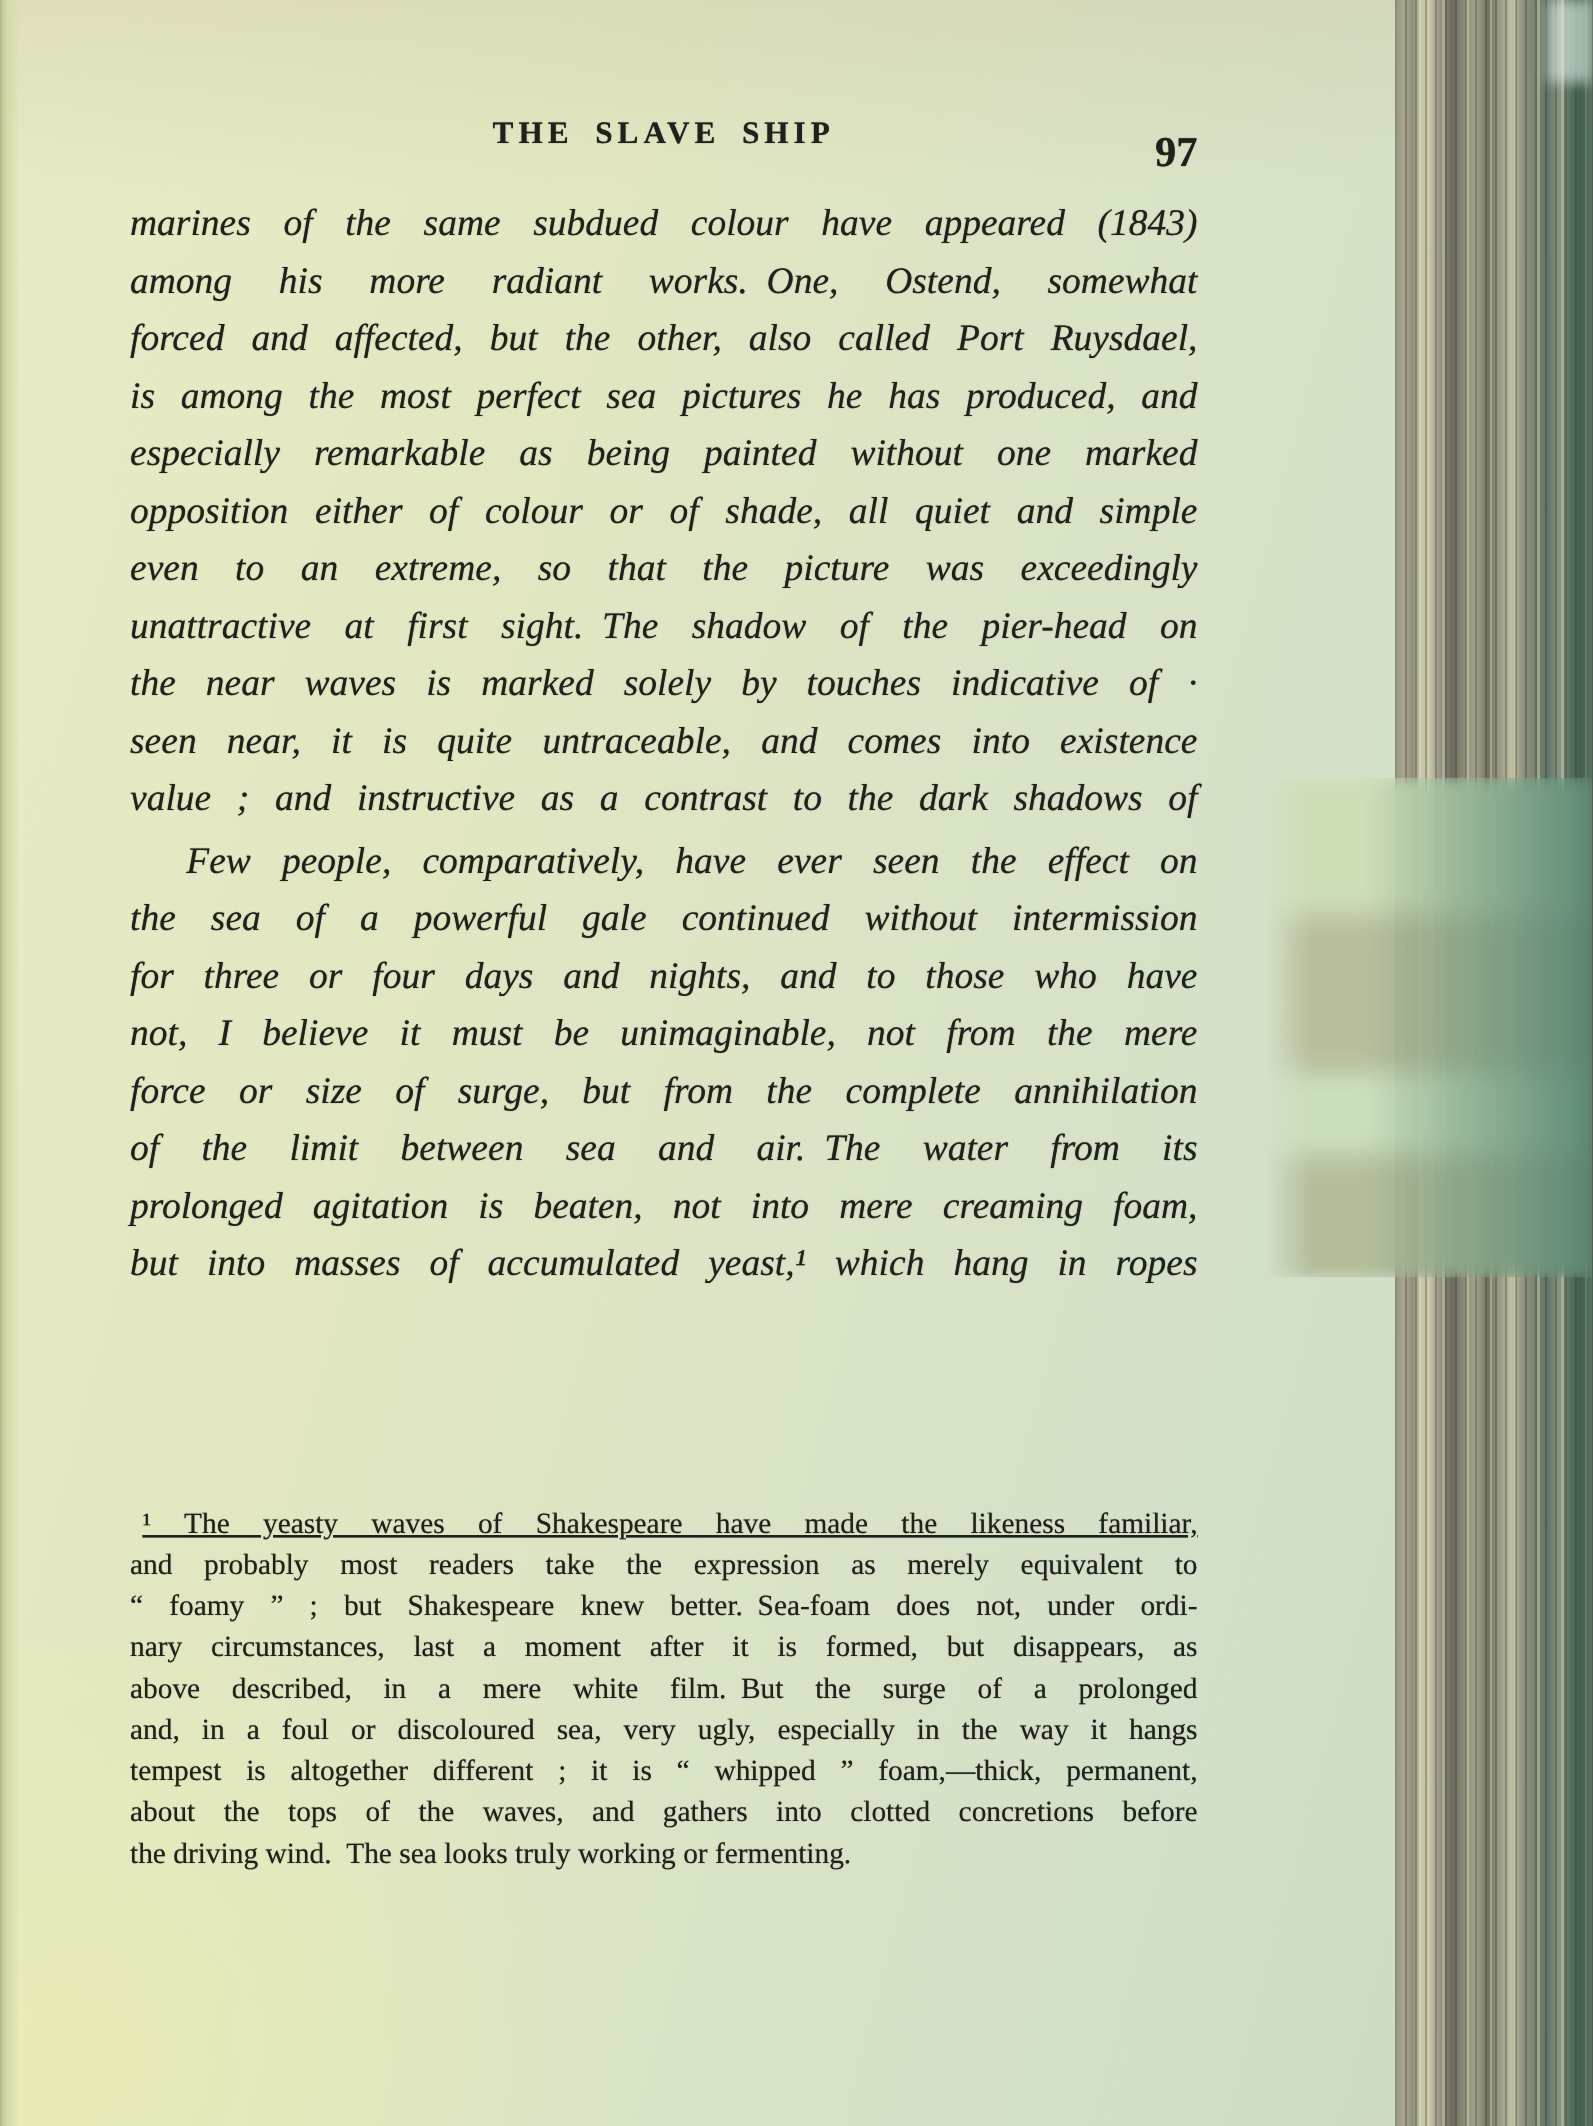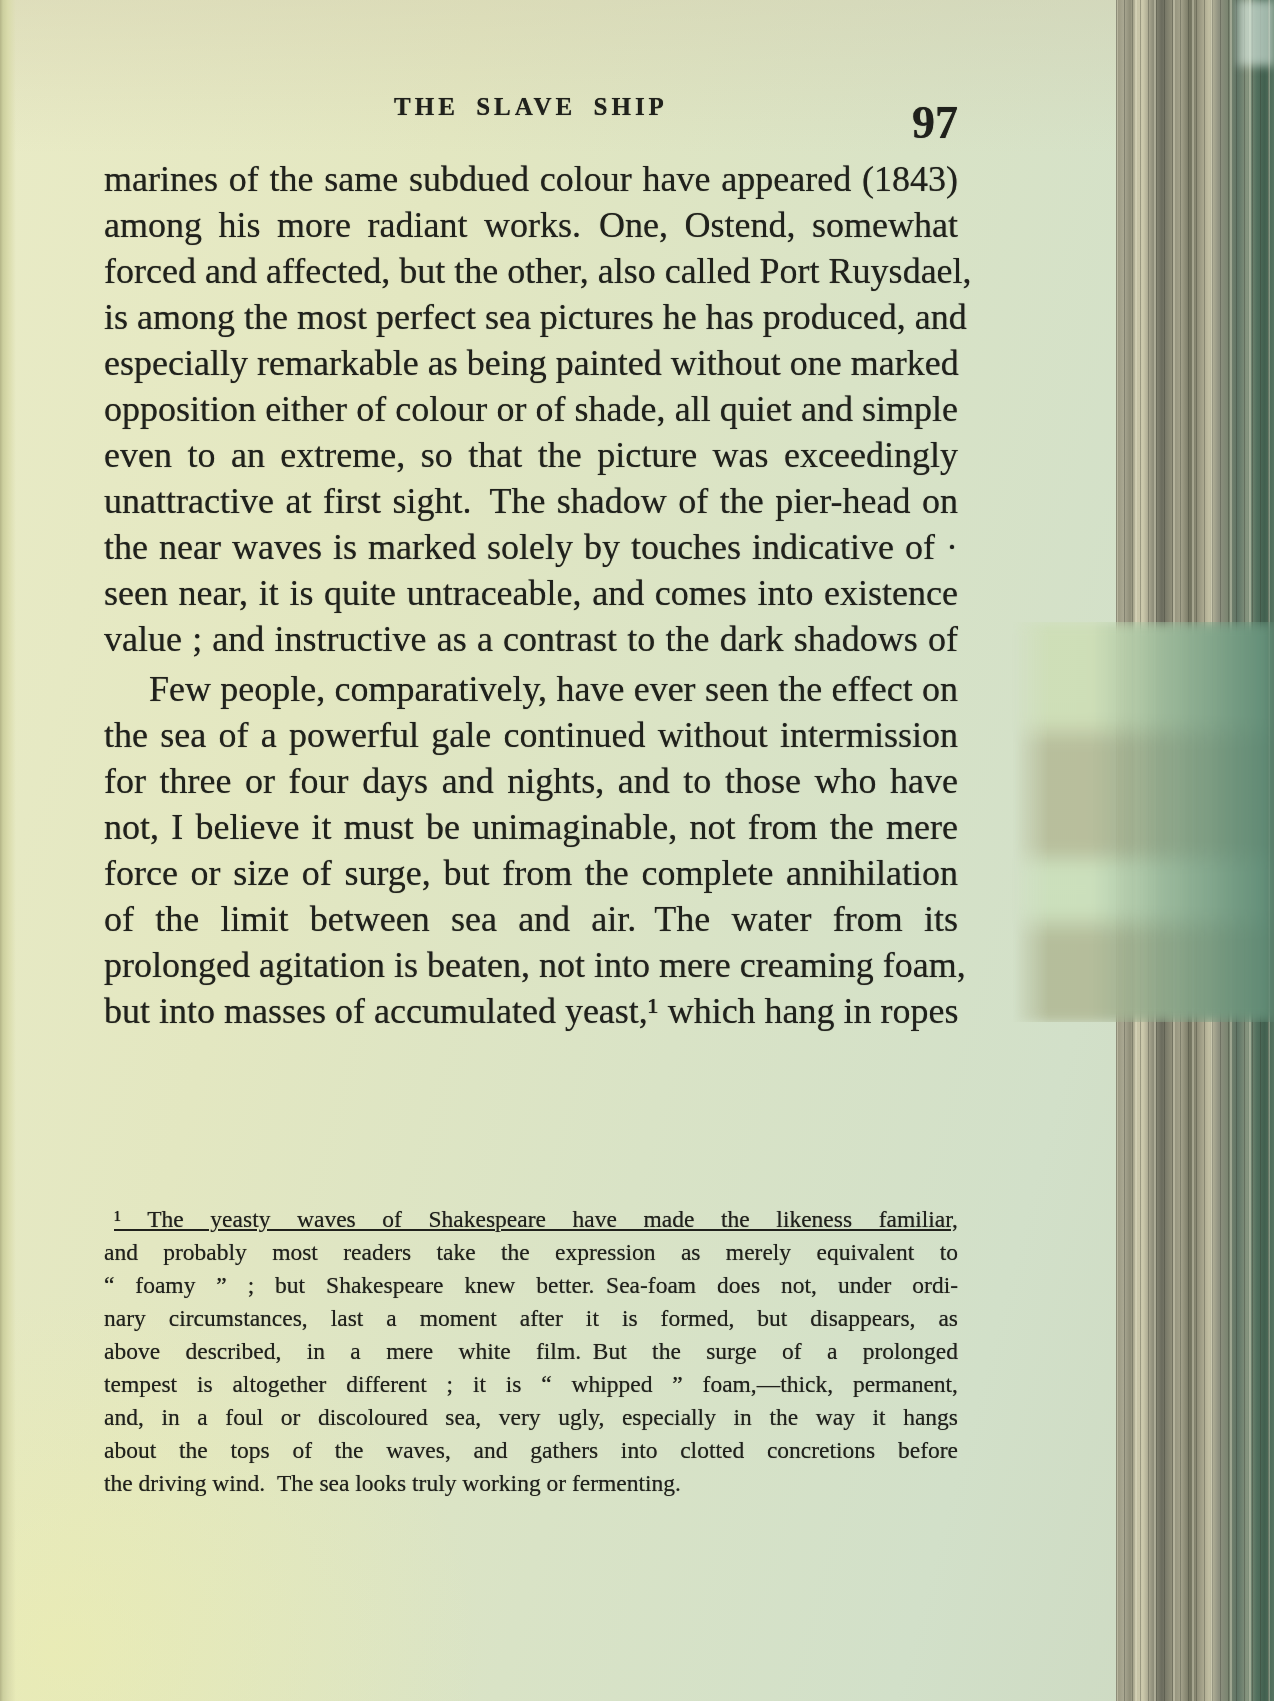--- a/index.html
+++ b/index.html
@@ -46,28 +46,29 @@
   }
   
   .running-head-title{
     position:absolute;left:104px;width:854px;top:92px;
     font-size:25px;line-height:30px;font-weight:bold;
     letter-spacing:4px;word-spacing:7px;text-align:center;
     text-shadow:0 0 0.8px rgba(25,26,20,0.7);
   }
   .running-head-pagenum{
     position:absolute;left:104px;width:854px;top:106px;
-    font-size:46px;line-height:34px;font-weight:bold;text-align:right;
+    font-size:34px;line-height:34px;font-weight:bold;text-align:right;
     text-shadow:0 0 0.8px rgba(25,26,20,0.7);
   }
   
   .body-text{
     position:absolute;left:104px;top:156px;width:854px;
-    font-size:36px;
+    font-size:30px;
     text-shadow:0 0 0.9px rgba(28,29,22,0.65);
+    font-style:italic;
   }
   .bline{
     height:46px;line-height:46px;white-space:nowrap;
     text-align:justify;text-align-last:justify;
   }
   .bline.noj{text-align-last:left;white-space:normal;}
   .para2{margin-top:4px;}
   .indent{padding-left:45px;}
   
   .footnote{
@@ -121,19 +122,19 @@
       <div class="bline">but into masses of accumulated yeast,¹ which hang in ropes</div>
     </div>
   </div>
 
   <div class="footnote">
     <div class="fline findent">¹ The yeasty waves of Shakespeare have made the likeness familiar,</div>
     <div class="fline">and probably most readers take the expression as merely equivalent to</div>
     <div class="fline">“ foamy ” ; but Shakespeare knew better. Sea-foam does not, under ordi-</div>
     <div class="fline">nary circumstances, last a moment after it is formed, but disappears, as</div>
     <div class="fline">above described, in a mere white film. But the surge of a prolonged</div>
+    <div class="fline">and, in a foul or discoloured sea, very ugly, especially in the way it hangs</div>
     <div class="fline">tempest is altogether different ; it is “ whipped ” foam,—thick, permanent,</div>
-    <div class="fline">and, in a foul or discoloured sea, very ugly, especially in the way it hangs</div>
     <div class="fline">about the tops of the waves, and gathers into clotted concretions before</div>
     <div class="fline noj">the driving wind. The sea looks truly working or fermenting.</div>
   </div>
 
 </div>
 
 </body></html>

